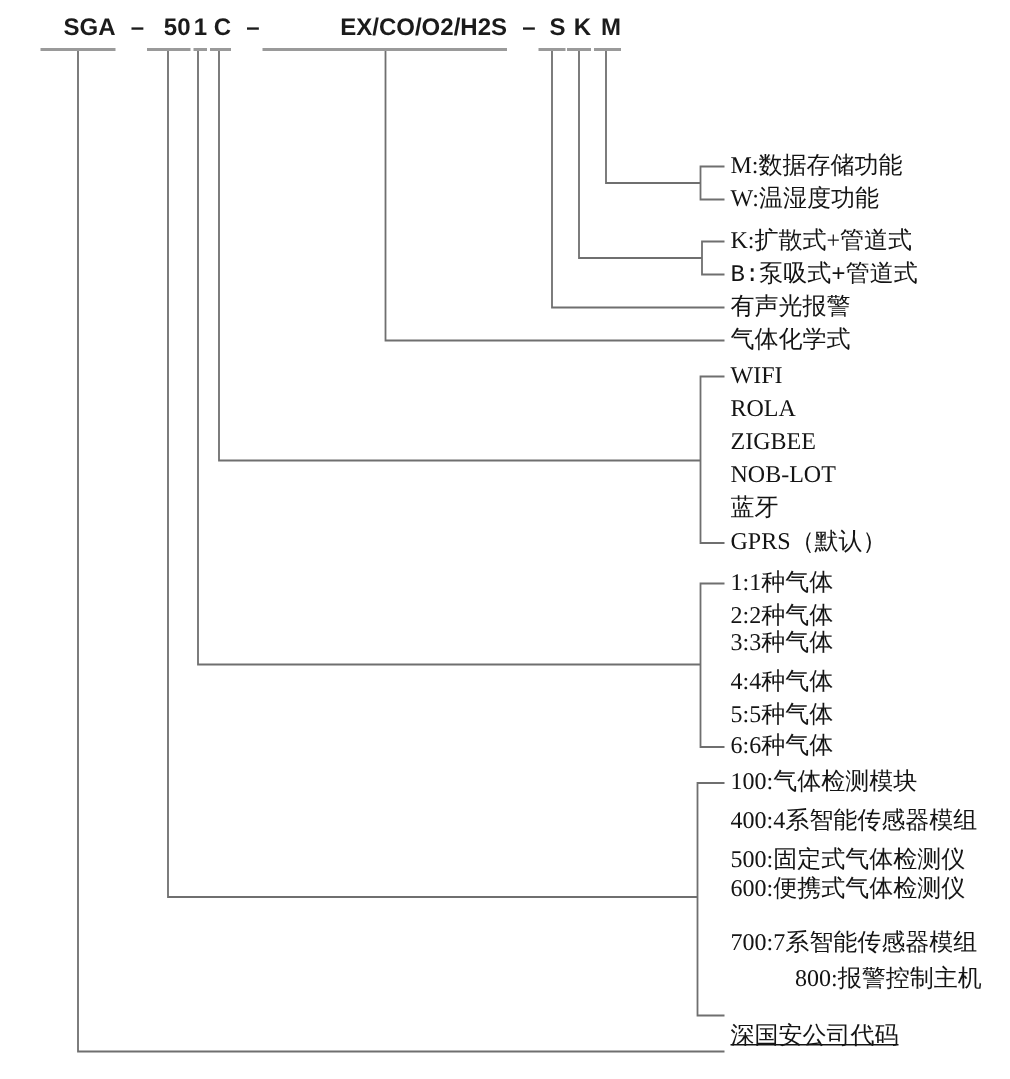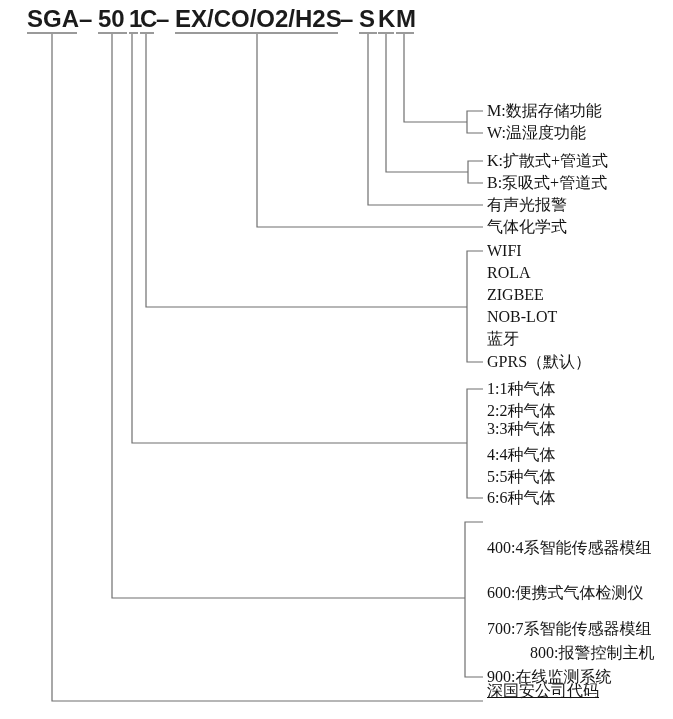--- a/index.html
+++ b/index.html
@@ -7,22 +7,22 @@
     position:relative;
     width:673px;height:719px;
     background:#ffffff;
     overflow:hidden;
     font-family:"Liberation Sans", sans-serif;
   }
   .lines-svg{position:absolute;left:0;top:0;}
   .lines-svg path{fill:none;stroke:#6f6f6f;stroke-width:1.2;}
   .title-seg{
     position:absolute;top:5px;height:27px;line-height:27px;
-    text-align:left;box-sizing:content-box;
-    font-weight:bold;font-size:24px;letter-spacing:0px;
+    text-align:right;box-sizing:content-box;
+    font-weight:bold;font-size:16px;letter-spacing:0px;
     color:#1b1b1b;white-space:nowrap;
     font-family:"Liberation Sans", sans-serif;
   }
   .title-seg.u{border-bottom:2px solid #9a9a9a;}
   .lbl{
     position:absolute;left:487px;height:18px;line-height:18px;
     font-size:16px;color:#141414;white-space:nowrap;
     font-family:"Liberation Serif","DejaVu Serif",serif;
   }
 </style>
@@ -53,40 +53,41 @@
     <span class="title-seg" style="left:340px;width:17px;">–</span>
     <span class="title-seg u" style="left:359px;width:18px;">S</span>
     <span class="title-seg u" style="left:378px;width:16px;">K</span>
     <span class="title-seg u" style="left:396px;width:18px;">M</span>
   </div>
 
   <div class="lbl" style="top:102px;">M:数据存储功能</div>
   <div class="lbl" style="top:124px;">W:温湿度功能</div>
 
   <div class="lbl" style="top:152px;text-align:right;">K:扩散式+管道式</div>
-  <div class="lbl" style="top:174px;">B:泵吸式+管道式</div>
+  <div class="lbl" style="top:174px;font-family:Liberation Mono, monospace;">B:泵吸式+管道式</div>
 
   <div class="lbl" style="top:196px;">有声光报警</div>
   <div class="lbl" style="top:218px;">气体化学式</div>
 
   <div class="lbl" style="top:242px;">WIFI</div>
   <div class="lbl" style="top:264px;">ROLA</div>
   <div class="lbl" style="top:286px;text-align:center;">ZIGBEE</div>
   <div class="lbl" style="top:308px;">NOB-LOT</div>
   <div class="lbl" style="top:330px;">蓝牙</div>
   <div class="lbl" style="top:353px;">GPRS（默认）</div>
 
   <div class="lbl" style="top:380px;">1:1种气体</div>
   <div class="lbl" style="top:402px;">2:2种气体</div>
   <div class="lbl" style="top:420px;">3:3种气体</div>
   <div class="lbl" style="top:446px;">4:4种气体</div>
   <div class="lbl" style="top:468px;">5:5种气体</div>
   <div class="lbl" style="top:489px;">6:6种气体</div>
 
+  <div class="lbl" style="top:513px;">100:气体检测模块</div>
   <div class="lbl" style="top:539px;">400:4系智能传感器模组</div>
+  <div class="lbl" style="top:565px;">500:固定式气体检测仪</div>
   <div class="lbl" style="top:584px;">600:便携式气体检测仪</div>
   <div class="lbl" style="top:620px;">700:7系智能传感器模组</div>
   <div class="lbl" style="top:644px;margin-left:43px;">800:报警控制主机</div>
-  <div class="lbl" style="top:668px;">900:在线监测系统</div>
 
   <div class="lbl" style="top:682px;text-decoration:underline;">深国安公司代码</div>
 
 </div>
 
 </body></html>

